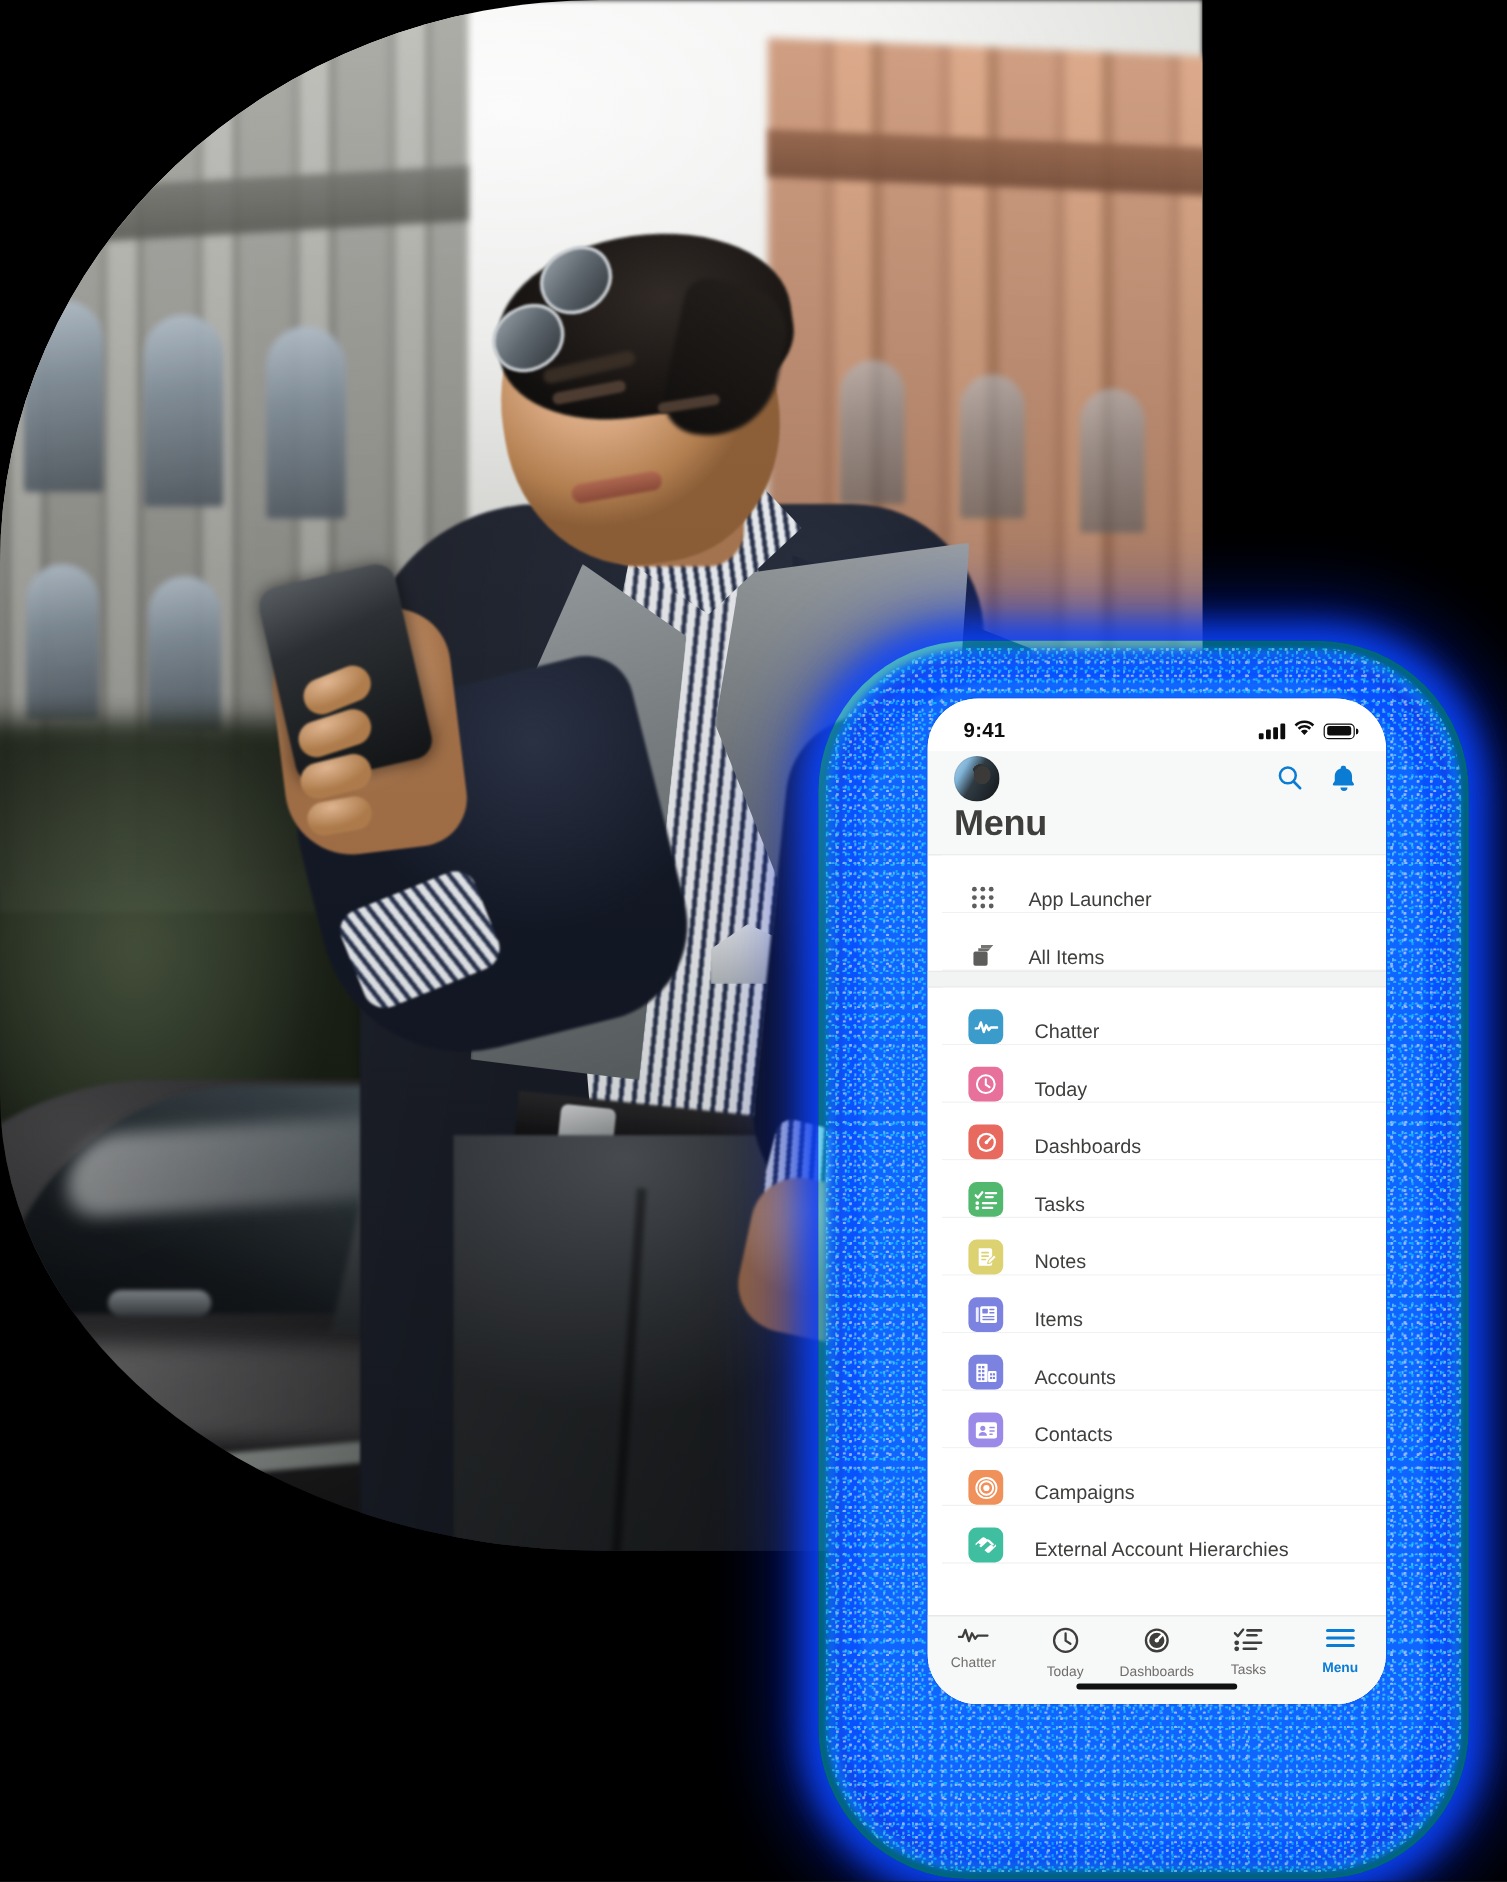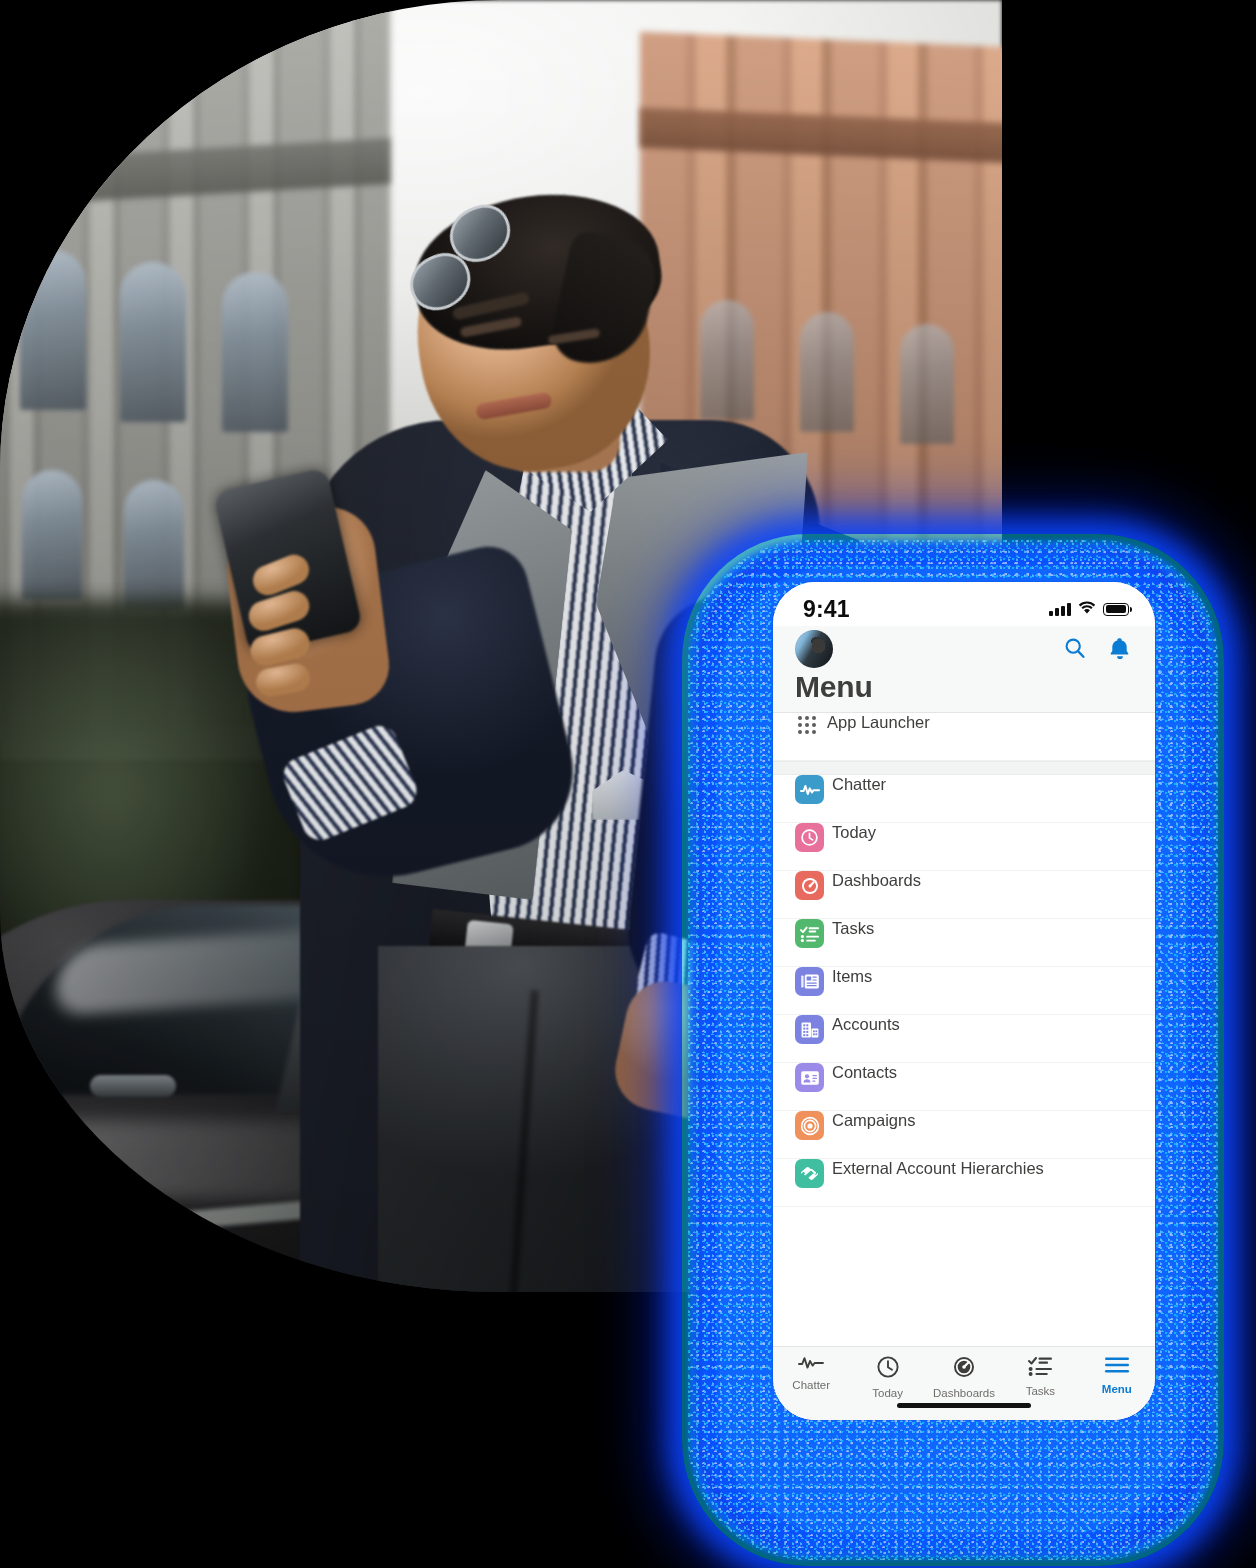--- a/index.html
+++ b/index.html
@@ -334,21 +334,21 @@
     border-radius:42px;
     overflow:hidden;
     box-shadow:0 0 0 1px rgba(0,0,0,.06);
   }
 
   
   .statusbar{
     height:44px; display:flex; align-items:center; justify-content:space-between;
     padding:10px 26px 0 30px; background:#fff;
   }
-  .sb-time{ font-size:23px; font-weight:700; color:#0d0d0d; letter-spacing:.2px; }
+  .sb-time{ font-size:17px; font-weight:700; color:#0d0d0d; letter-spacing:.2px; }
   .sb-right{ display:flex; align-items:center; gap:7px; }
   .bars{ display:flex; align-items:flex-end; gap:2.5px; height:13px; }
   .bars i{ display:block; width:3.6px; background:#0d0d0d; border-radius:1px; }
   .bars i:nth-child(1){height:5px;} .bars i:nth-child(2){height:7.5px;}
   .bars i:nth-child(3){height:10px;} .bars i:nth-child(4){height:13px;}
   .batt{
     width:26px; height:13px; border:1.6px solid #0d0d0d; border-radius:4px;
     position:relative; padding:1.6px;
   }
   .batt::after{
@@ -373,24 +373,25 @@
   }
   .hdr-icons{ display:flex; align-items:center; gap:22px; }
   .i-search, .i-bell{ width:24px; height:26px; display:block; }
   .page-title{
     font-size:30px; font-weight:700; color:#3e3e3c; margin-top:2px; letter-spacing:-.2px;
   }
 
   
   .list{ background:#fff; }
   .row{
-    display:flex; align-items:flex-start; gap:8px;
+    display:flex; align-items:flex-end; gap:26px;
     height:48px; padding:0 22px;
     border-bottom:1px solid #f0f1f1;
     background:#fff;
+    margin-left:12px;
   }
   .row .label{ font-size:16.5px; color:#3e3e3c; }
   .row.bold .label{ font-weight:700; }
   .row.plain{ height:48px; }
   .sep{ height:14px; background:#f2f3f3; border-top:1px solid #e9eaea; border-bottom:1px solid #e9eaea; }
 
   .gicon{ width:24px; height:24px; flex:0 0 24px; display:flex; align-items:center; justify-content:center; }
   .sqicon{
     width:29px; height:29px; flex:0 0 29px; border-radius:7px;
     display:flex; align-items:center; justify-content:center;
@@ -546,20 +547,30 @@
               <circle cx="10" cy="10" r="2"></circle>
               <circle cx="17" cy="10" r="2"></circle>
             <circle cx="3" cy="17" r="2"></circle>
               <circle cx="10" cy="17" r="2"></circle>
               <circle cx="17" cy="17" r="2"></circle>
           </svg>
         </span>
         <span class="label">App Launcher</span>
       </div>
 
+      <div class="row plain">
+        <span class="gicon">
+          <svg width="21" height="21" viewBox="0 0 21 21" fill="#5d5d5b">
+            <path d="M8.5 1.5h10.3L16.5 4H8.5z" opacity=".85"></path>
+            <path d="M6.2 4.2h10.3L14.2 6.7H6.2z" opacity=".9"></path>
+            <rect x="2.2" y="7" width="11.8" height="11.8" rx="1.6"></rect>
+          </svg>
+        </span>
+        <span class="label">All Items</span>
+      </div>
 
       <div class="sep"></div>
 
 
       <div class="row">
         <span class="sqicon" style="background:#3b9ccc">
           <svg width="20" height="14" viewBox="0 0 20 14">
               <path d="M1 8h2.6L5.4 3l2.4 8 2-5.6L12 9.4l1.6-2.2H19" fill="none" stroke="#fff" stroke-width="2" stroke-linecap="round" stroke-linejoin="round"></path>
             </svg>
         </span>
@@ -596,20 +607,32 @@
             <rect x="8.6" y="5.6" width="7.6" height="1.9" rx=".9" fill="#fff"></rect>
             <circle cx="2.4" cy="11.6" r="1.6" fill="#fff"></circle>
             <rect x="6.2" y="10.7" width="12.8" height="1.9" rx=".9" fill="#fff"></rect>
             <circle cx="2.4" cy="15.6" r="1.6" fill="#fff"></circle>
             <rect x="6.2" y="14.7" width="9.6" height="1.9" rx=".9" fill="#fff"></rect>
           </svg>
         </span>
         <span class="label">Tasks</span>
       </div>
 
+      <div class="row">
+        <span class="sqicon" style="background:#ddd272">
+          <svg width="19" height="19" viewBox="0 0 19 19">
+            <path d="M3.6 2.2h9.6a1.6 1.6 0 0 1 1.6 1.6v11.4a1.6 1.6 0 0 1-1.6 1.6H3.6z" fill="#fff"></path>
+            <rect x="5.6" y="5.1" width="6.6" height="1.4" rx=".7" fill="#ddd272"></rect>
+            <rect x="5.6" y="8" width="6.6" height="1.4" rx=".7" fill="#ddd272"></rect>
+            <rect x="5.6" y="10.9" width="4.4" height="1.4" rx=".7" fill="#ddd272"></rect>
+            <path d="M16.4 7.8 11.6 12.6l-.5 2.4 2.4-.5 4.8-4.8z" fill="#fff" stroke="#ddd272" stroke-width=".9"></path>
+          </svg>
+        </span>
+        <span class="label">Notes</span>
+      </div>
 
       <div class="row">
         <span class="sqicon" style="background:#7c82e0">
           <svg width="20" height="17" viewBox="0 0 20 17">
             <rect x="1.2" y="2.4" width="2.4" height="12.2" rx=".8" fill="#fff" opacity=".85"></rect>
             <rect x="4.8" y="1.5" width="14" height="14" rx="1.5" fill="#fff"></rect>
             <rect x="6.6" y="3.6" width="4.6" height="4" rx=".6" fill="#7c82e0"></rect>
             <rect x="12.4" y="3.6" width="4.4" height="1.2" rx=".6" fill="#7c82e0"></rect>
             <rect x="12.4" y="6.4" width="4.4" height="1.2" rx=".6" fill="#7c82e0"></rect>
             <rect x="6.6" y="9.6" width="10.2" height="1.2" rx=".6" fill="#7c82e0"></rect>

